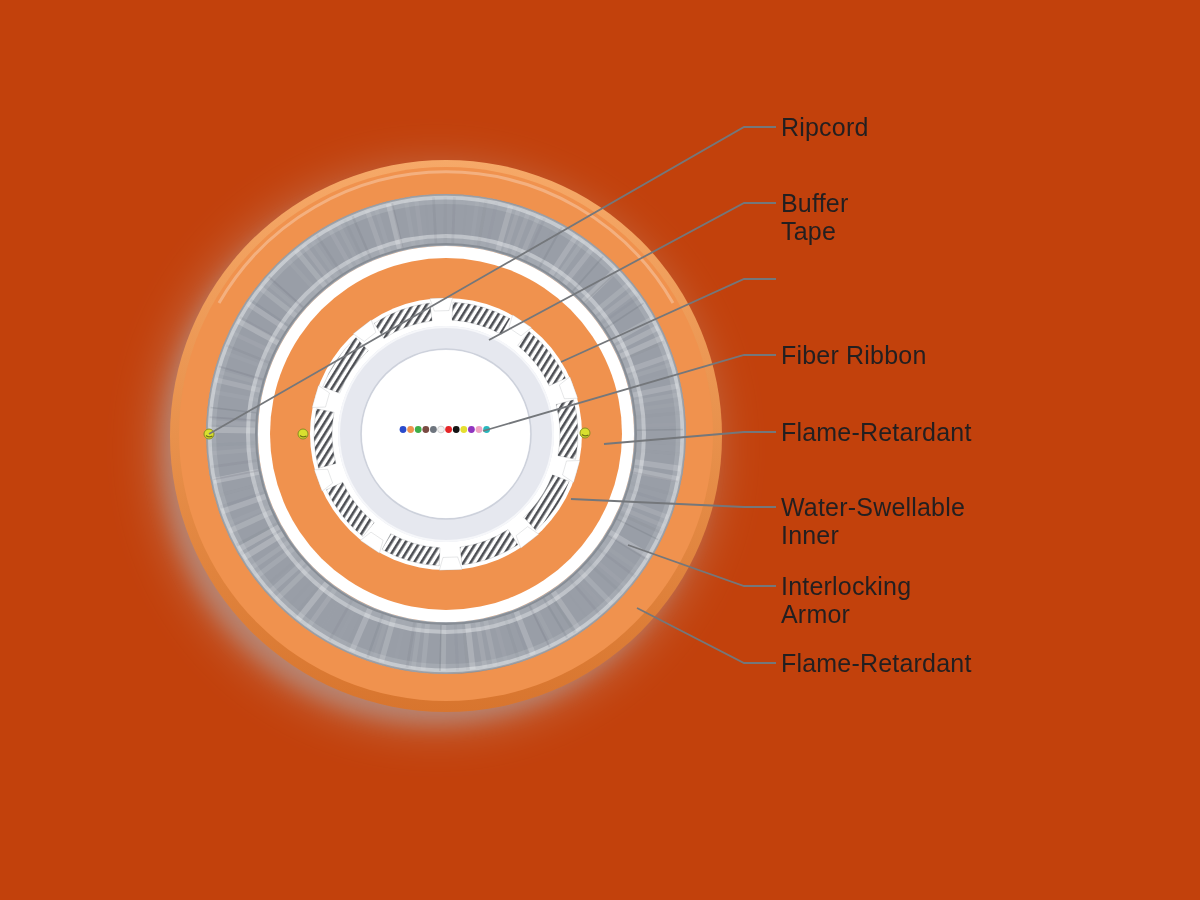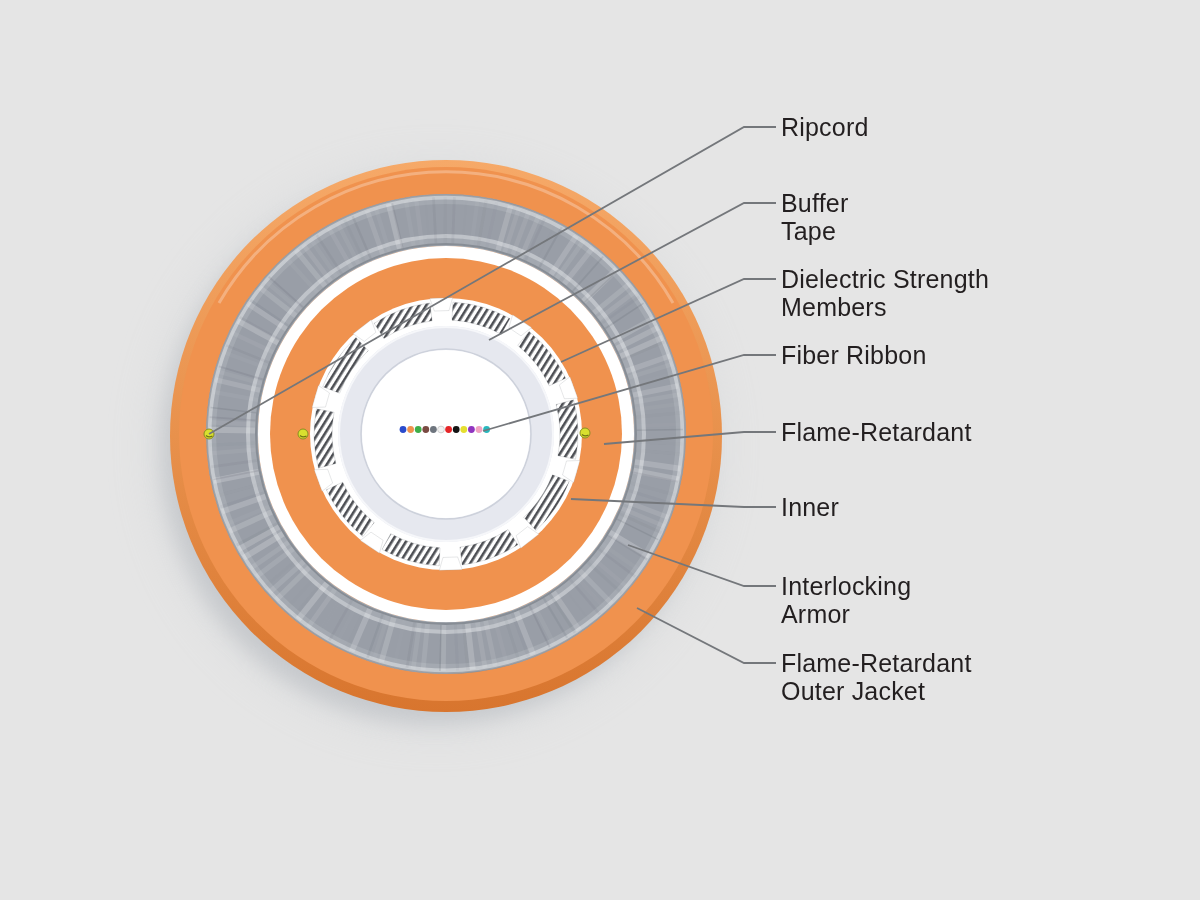--- a/index.html
+++ b/index.html
@@ -1,16 +1,16 @@
 <!DOCTYPE html>
 <html><head>
 <meta charset="utf-8">
 <style>
   html,body{margin:0;padding:0;background:#ffffff;}
-  #stage{position:relative;width:1200px;height:900px;background:#e5e5e5;overflow:hidden;
+  #stage{position:relative;width:1200px;height:900px;background:#c2410c;overflow:hidden;
          font-family:"Liberation Sans",sans-serif;}
   #cable-svg{position:absolute;left:0;top:0;}
   .label{position:absolute;left:781px;color:#231F20;font-size:25px;line-height:28px;
          letter-spacing:.2px;white-space:nowrap;}
   .label span{display:block;}
   .label span:empty{display:none;}
 </style>
 </head>
 <body>
 
@@ -267,36 +267,32 @@
   </svg>
 
   <div class="label" style="top:113px">
     <span>Ripcord</span>
 
   </div>
   <div class="label" style="top:189px">
     <span>Buffer</span>
     <span>Tape</span>
   </div>
-  <div class="label" style="top:265px">
-    <span>Dielectric Strength</span>
-    <span>Members</span>
-  </div>
   <div class="label" style="top:341px">
     <span>Fiber Ribbon</span>
 
   </div>
   <div class="label" style="top:418px">
     <span>Flame-Retardant</span>
   </div>
   <div class="label" style="top:493px">
+    <span>Water-Swellable</span>
     <span>Inner</span>
   </div>
   <div class="label" style="top:572px">
     <span>Interlocking</span>
     <span>Armor</span>
   </div>
   <div class="label" style="top:649px">
     <span>Flame-Retardant</span>
-    <span>Outer Jacket</span>
   </div>
 
 </div>
 
 </body></html>

